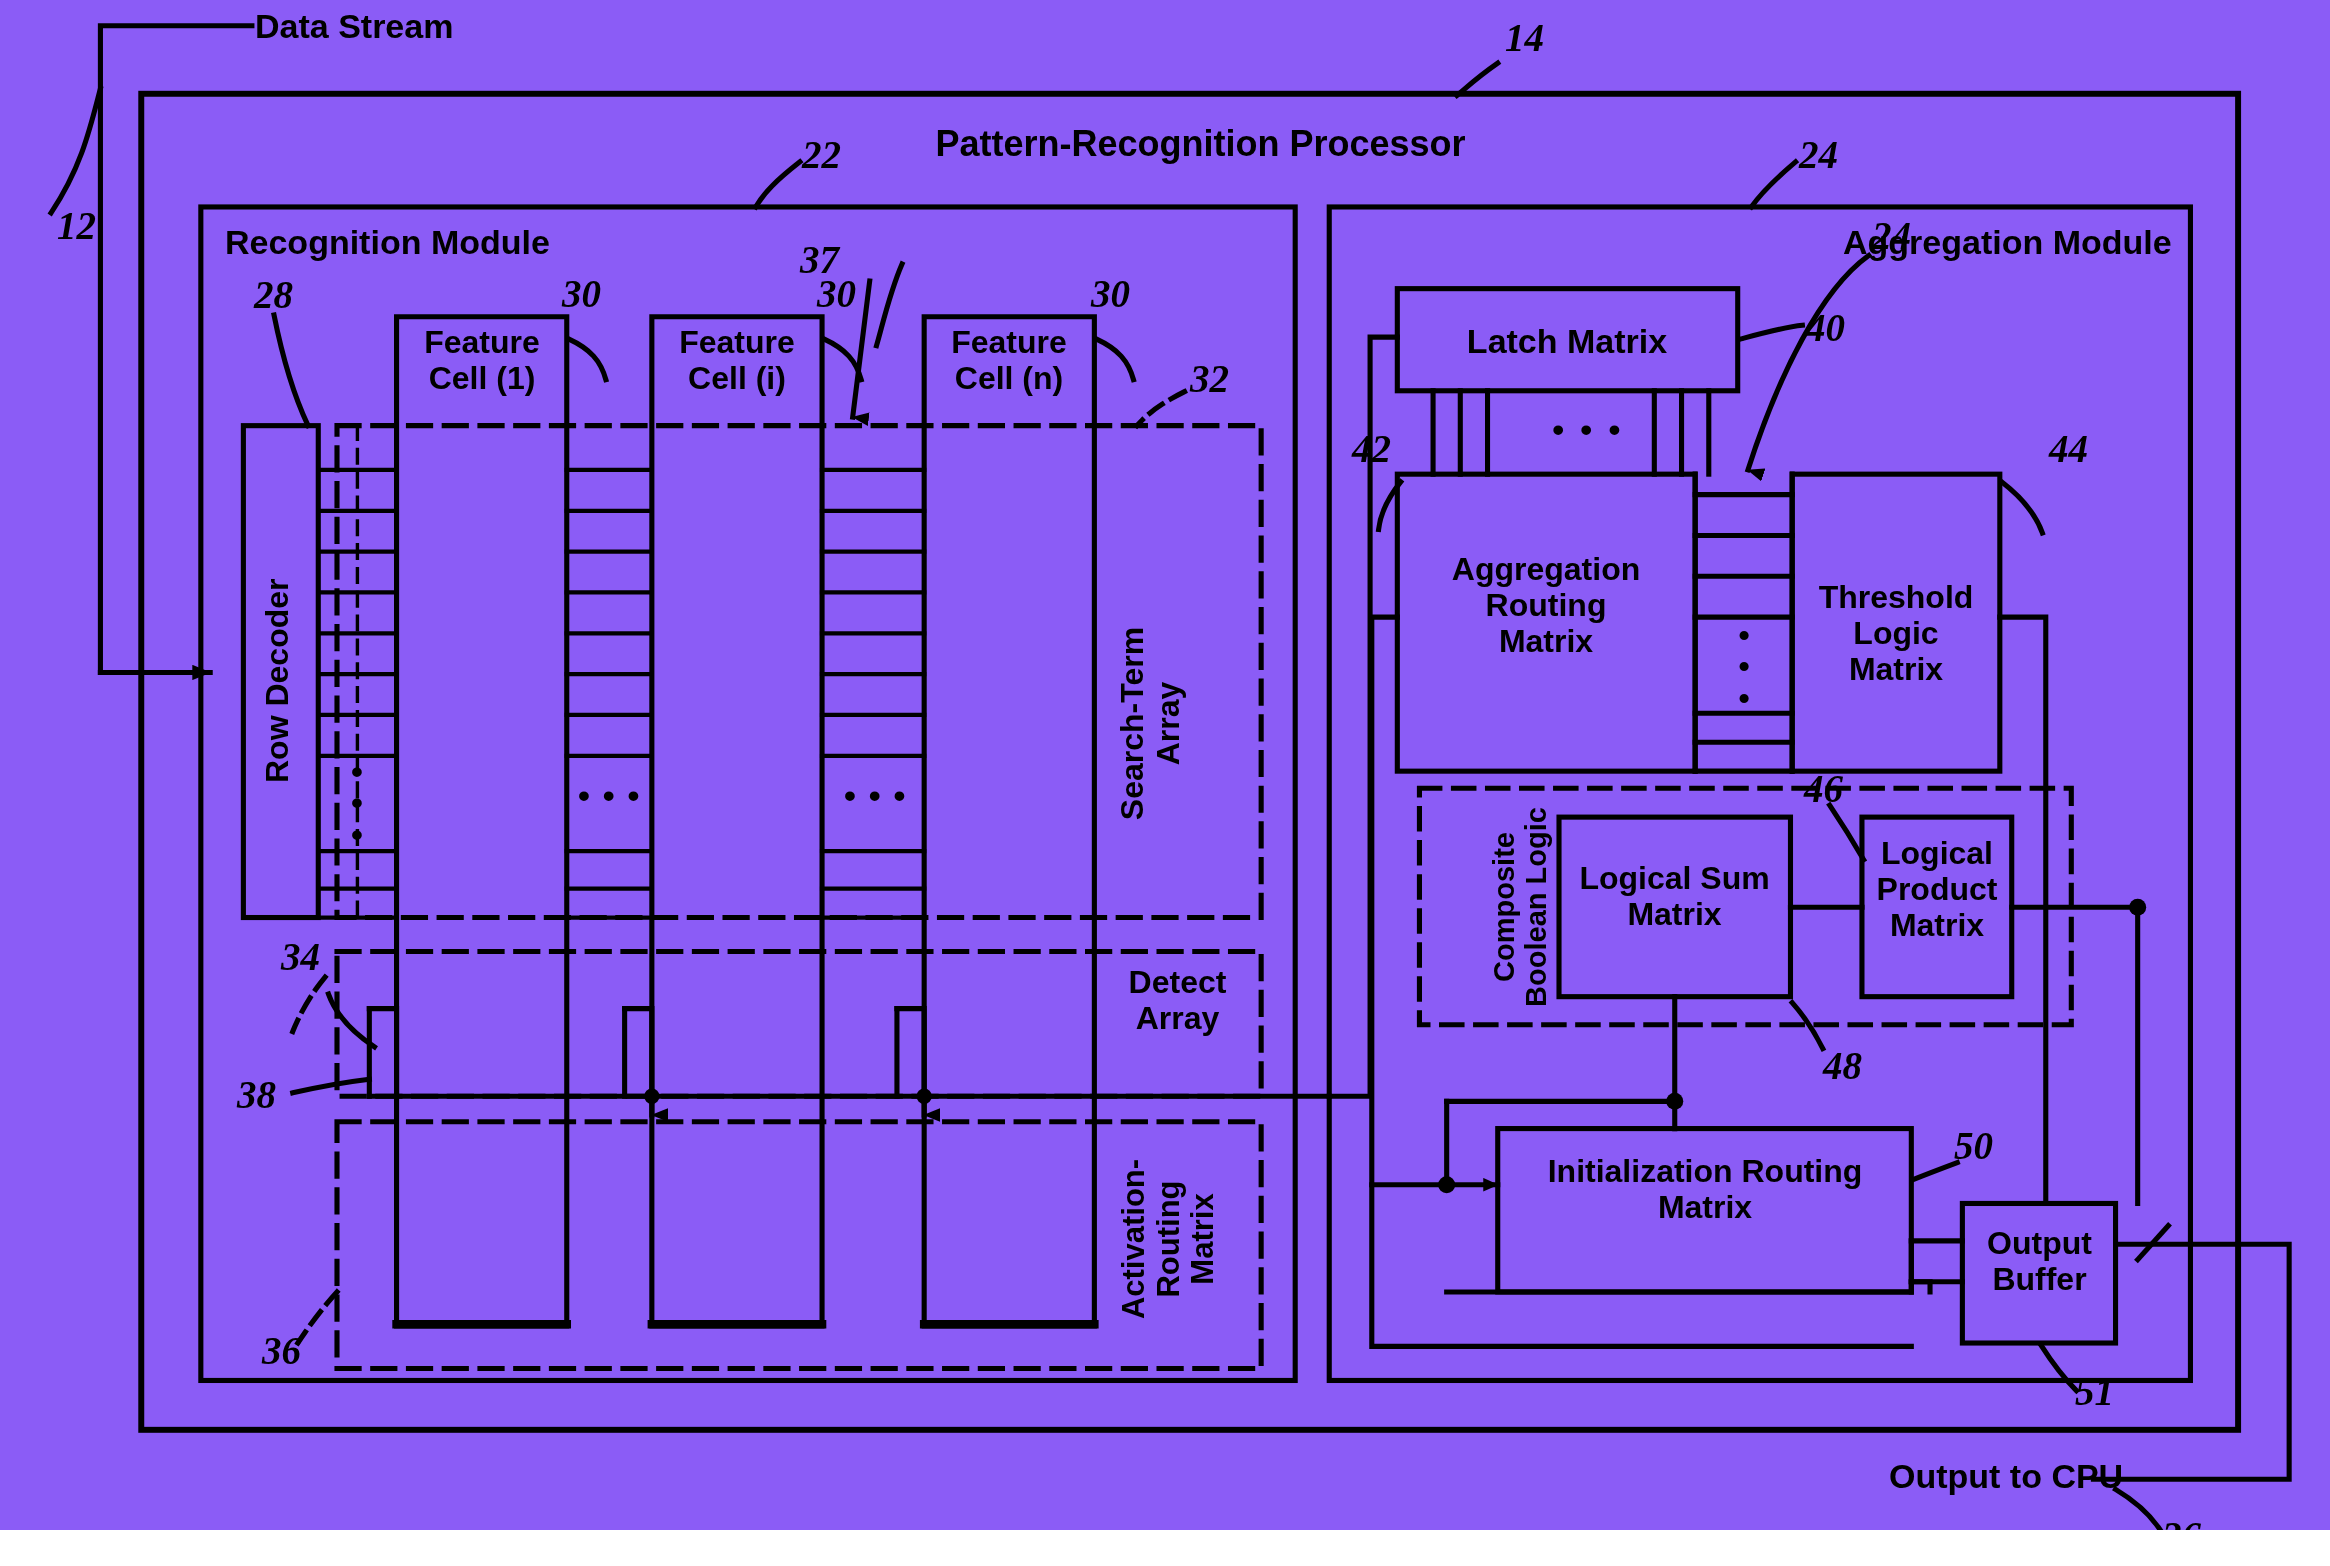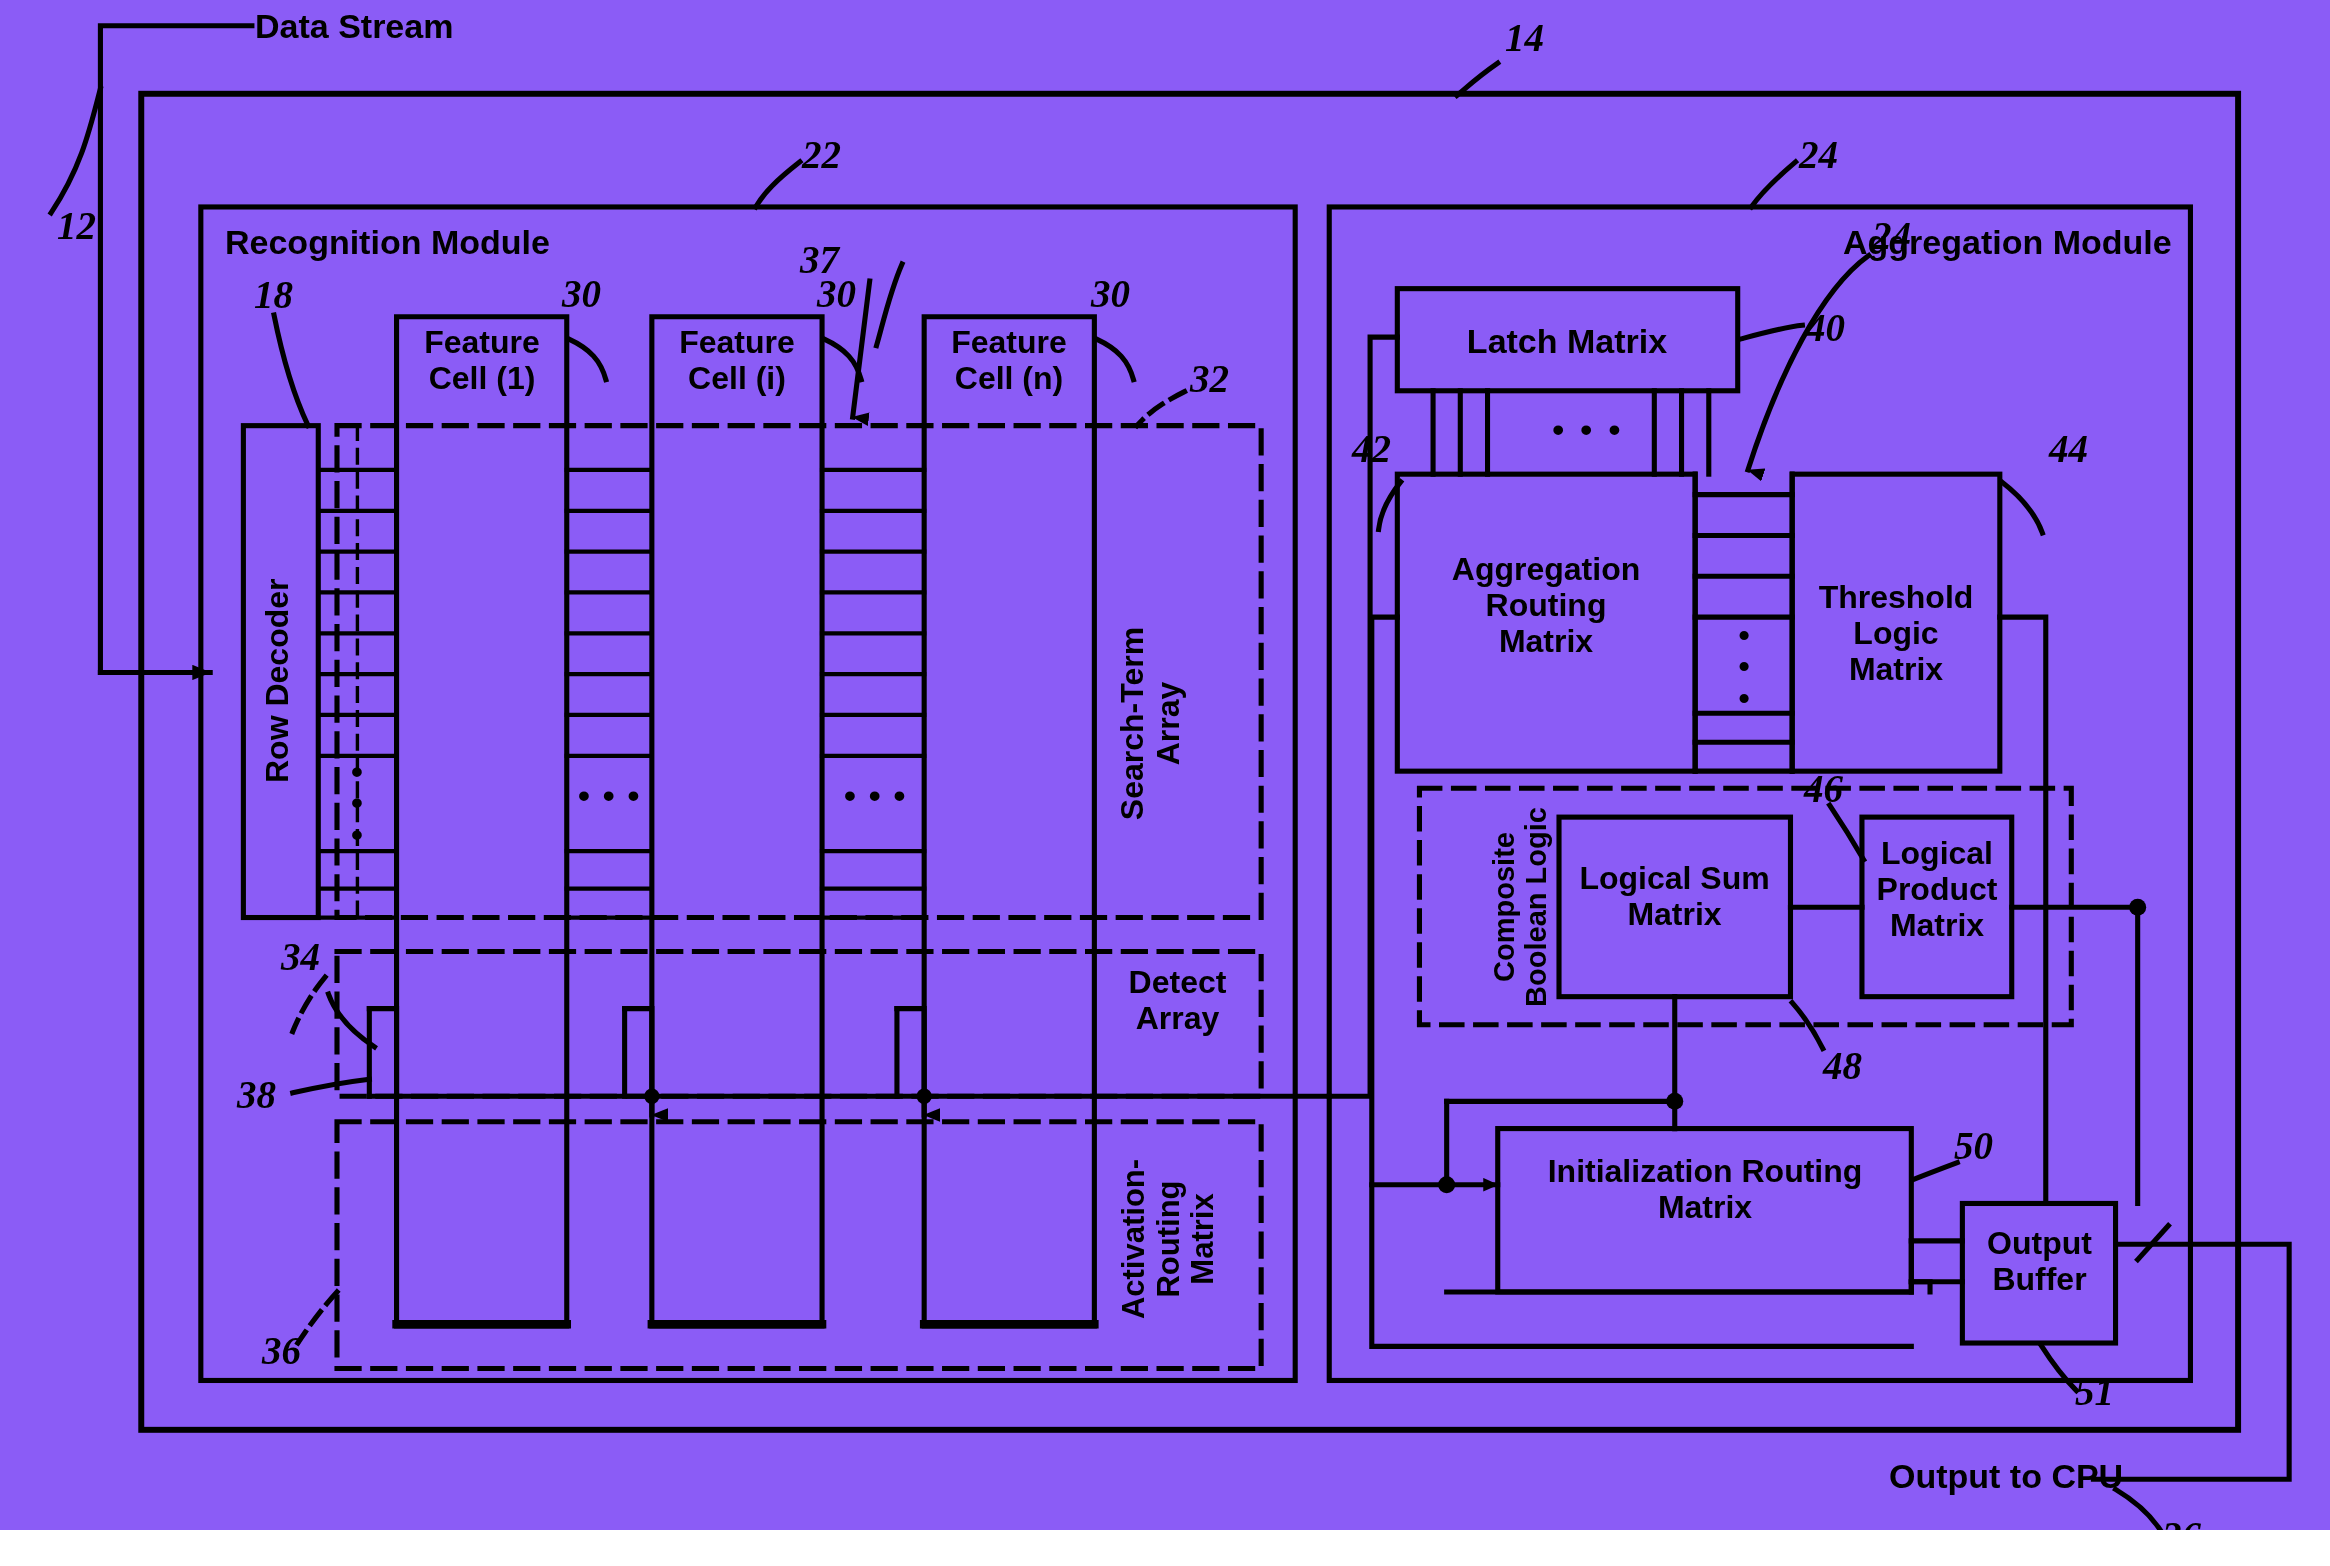--- a/index.html
+++ b/index.html
@@ -272,30 +272,31 @@
 
     </g>
   </svg>
 
   <div class="lbl" style="left:255px;top:6.8px;font-size:34px;">Data Stream</div>
 
   <div class="ref" style="left:17px;top:203px;font-size:39px;margin-left:40px;">12</div>
 
   <div class="ref" style="left:1505px;top:15.3px;font-size:39px;">14</div>
 
+  <div class="lbl ctr" style="left:928px;top:124px;font-size:36px;width:545px;">Pattern-Recognition Processor</div>
 
   <div class="ref" style="left:802px;top:132px;font-size:39px;">22</div>
 
   <div class="ref" style="left:1799px;top:132px;font-size:39px;">24</div>
 
   <div class="lbl" style="left:225px;top:223px;font-size:34px;">Recognition Module</div>
 
   <div class="lbl" style="left:1843px;top:223px;font-size:34px;">Aggregation Module</div>
 
-  <div class="ref" style="left:254px;top:272px;font-size:39px;">18</div>
+  <div class="ref" style="left:254px;top:272px;font-size:39px;">28</div>
 
   <div class="lbl vert" style="left:260px;top:783px;font-size:32px;">Row Decoder</div>
 
   <div class="lbl ctr" style="left:397px;top:325px;font-size:32px;width:170px;">Feature<br>Cell (1)</div>
   <div class="ref" style="left:562px;top:271px;font-size:39px;">30</div>
 
   <div class="lbl ctr" style="left:652px;top:325px;font-size:32px;width:170px;">Feature<br>Cell (i)</div>
   <div class="ref" style="left:817px;top:271px;font-size:39px;">30</div>
 
   <div class="lbl ctr" style="left:924px;top:325px;font-size:32px;width:170px;">Feature<br>Cell (n)</div>

